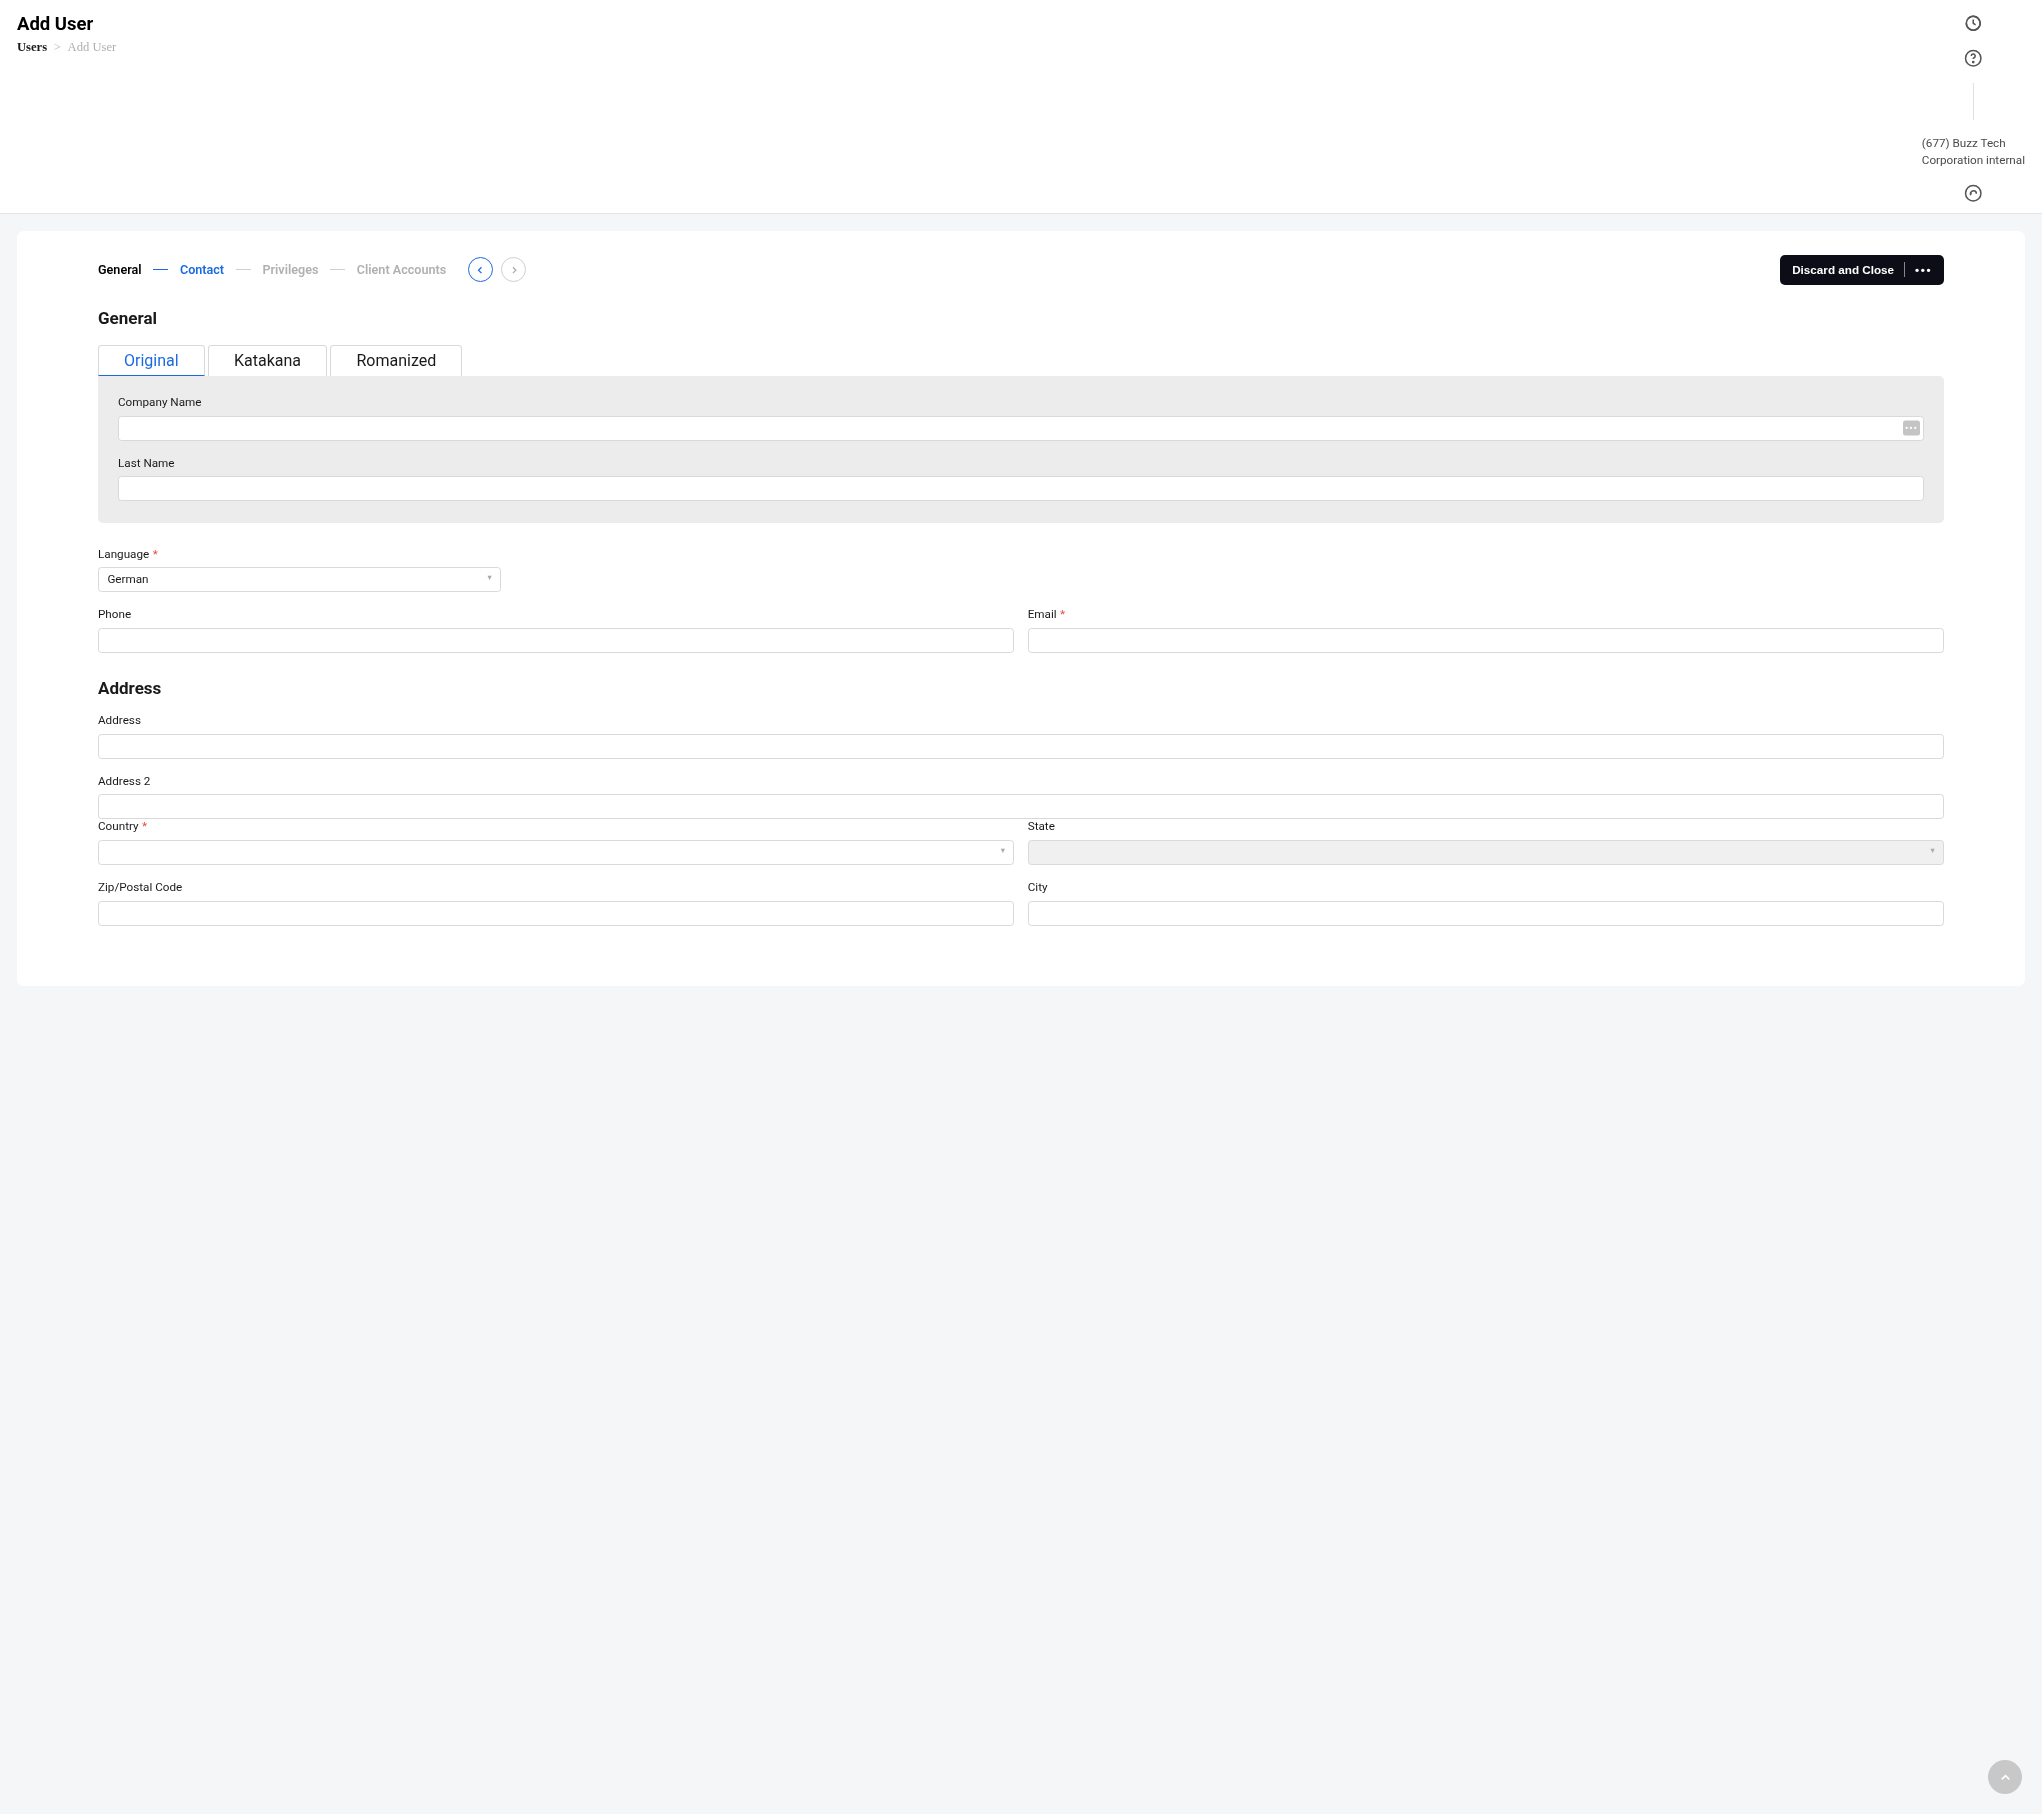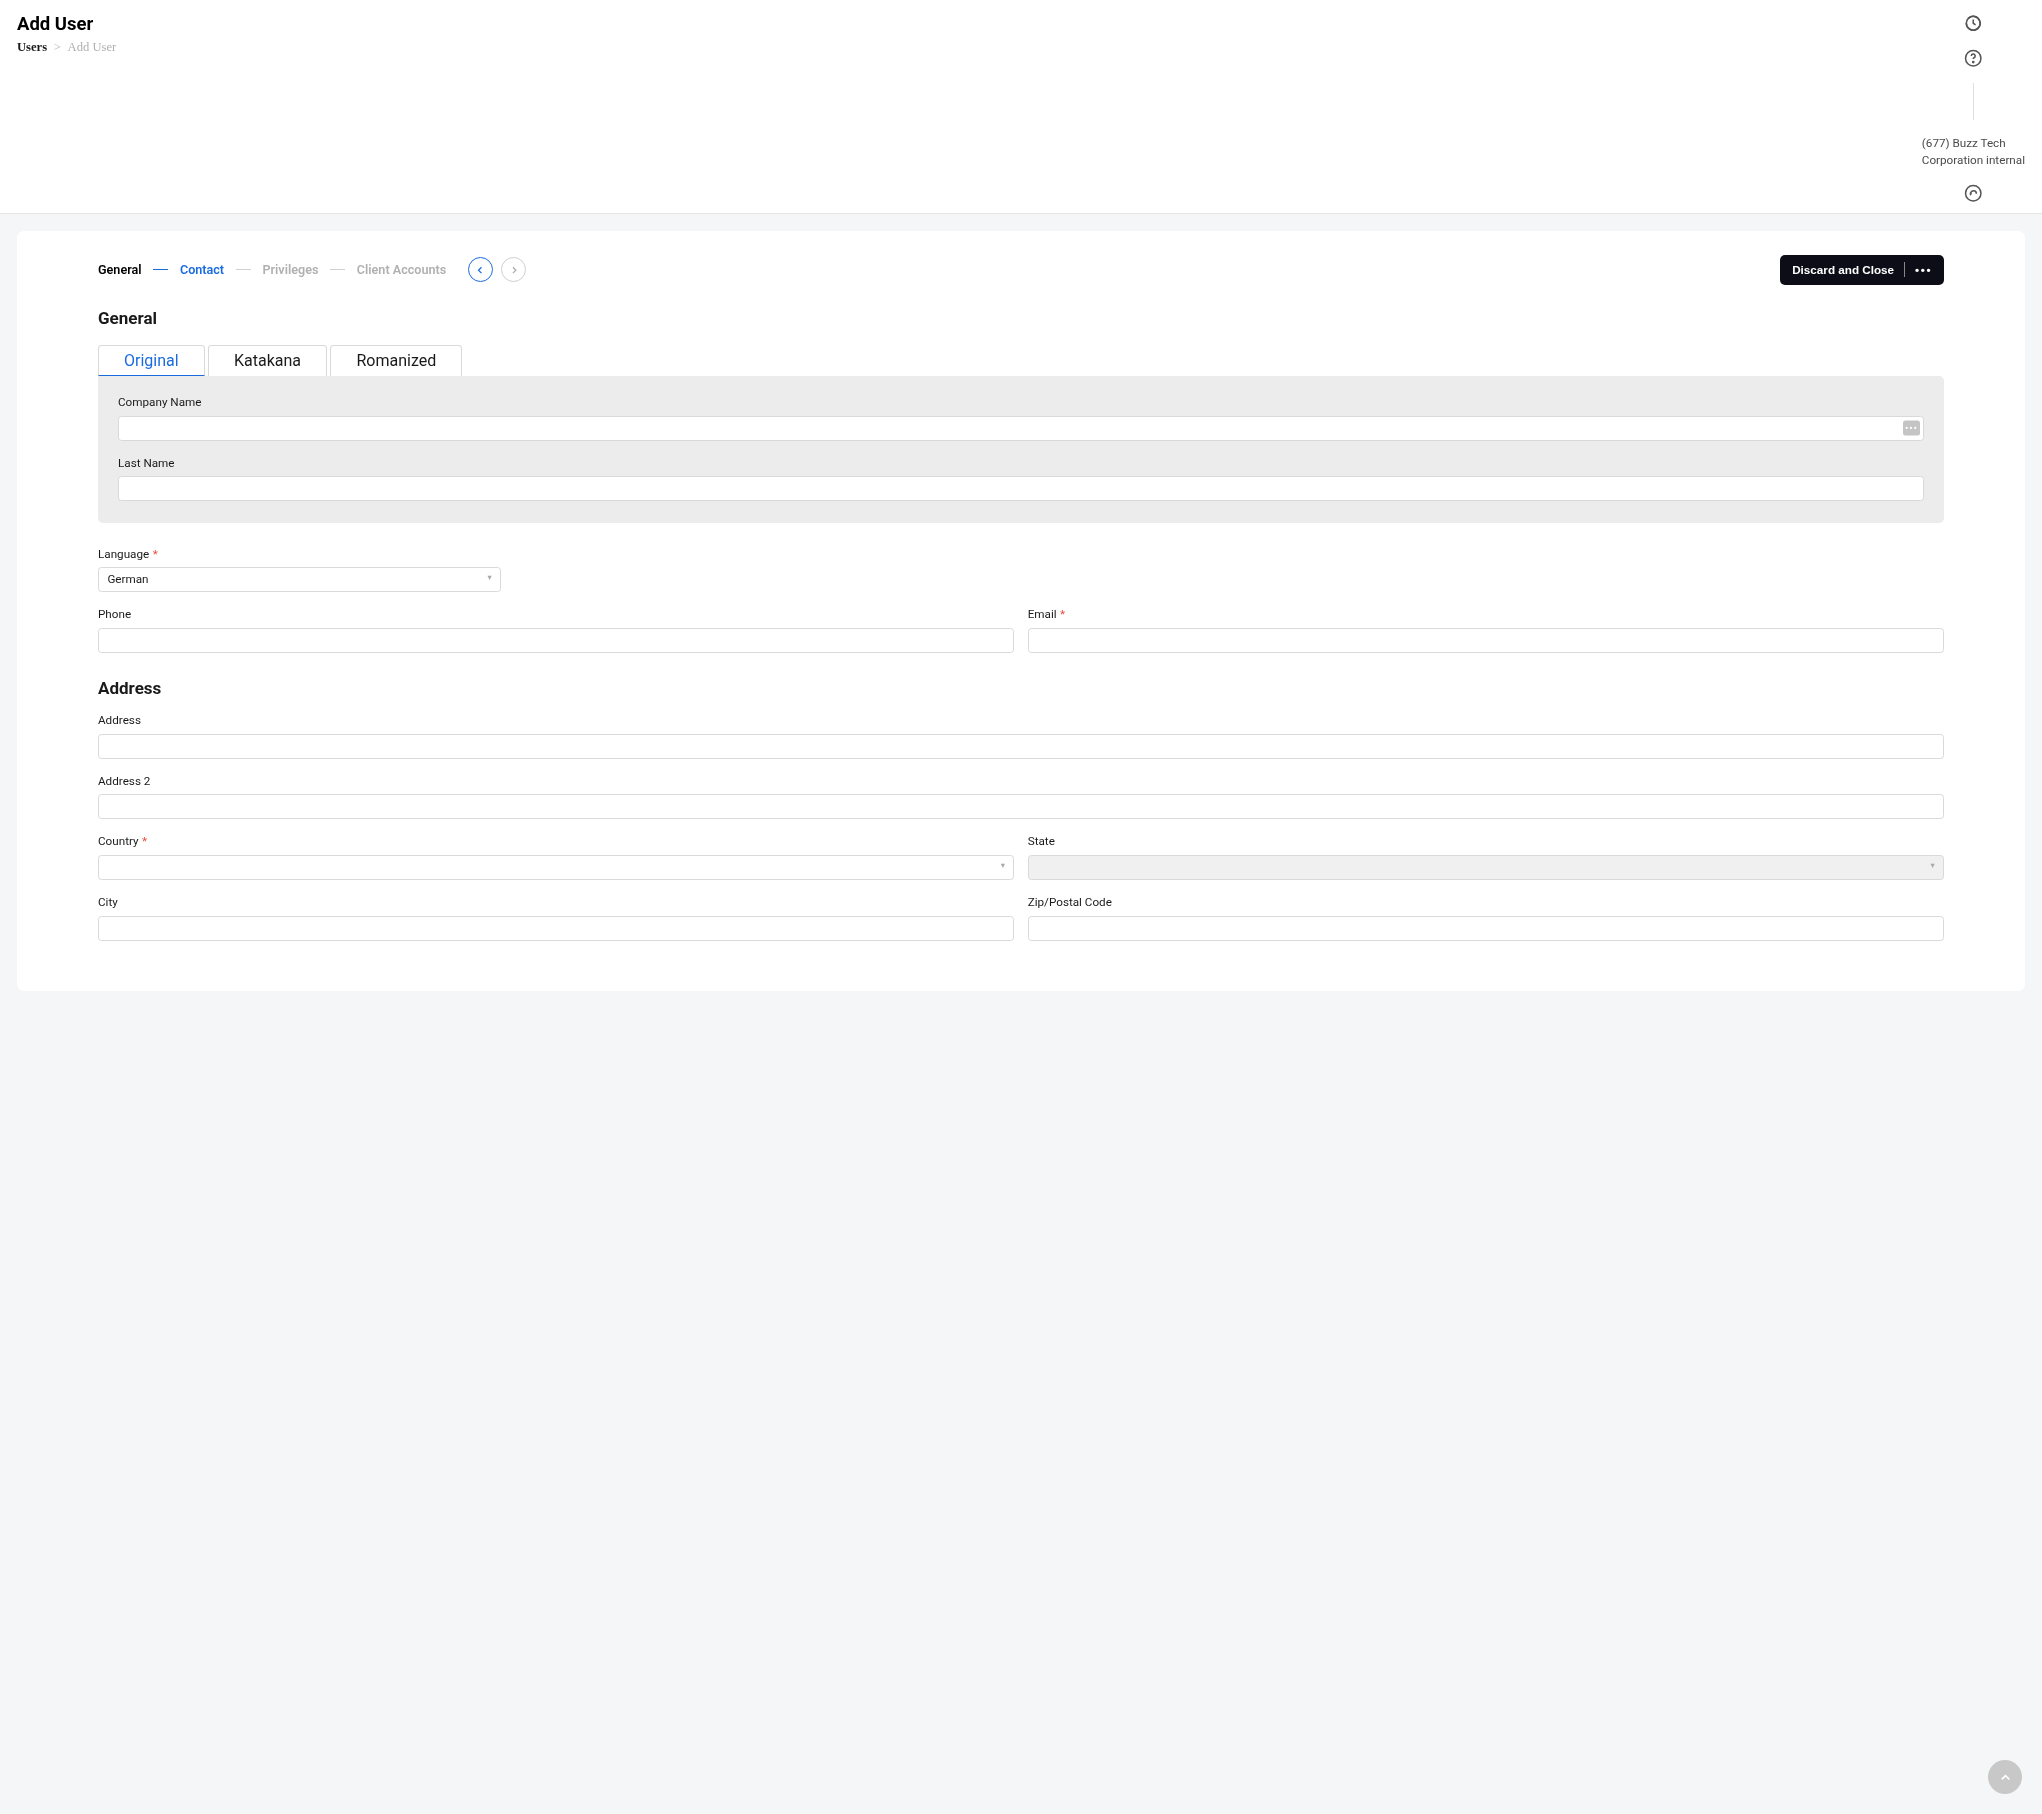--- a/index.html
+++ b/index.html
@@ -329,21 +329,21 @@
       </div>
     </div>
 
     <div class="section-title sub">Address</div>
 
     <div class="field" style="margin-bottom:15px;">
       <div class="field-label">Address</div>
       <input class="input" value="" style="">
     </div>
 
-    <div class="field" style="margin-bottom:15px;">
+    <div class="field" style="">
       <div class="field-label">Address 2</div>
       <input class="input" value="" style="">
     </div>
 
     <div class="half-row" style="margin-bottom:15px;">
       <div class="field">
         <div class="field-label">
           <span>Country</span><span class="required">*</span>
         </div>
         <div class="select">
@@ -355,25 +355,25 @@
         <div class="field-label">State</div>
         <div class="select disabled">
           <span></span>
           <span class="caret">▾</span>
         </div>
       </div>
     </div>
 
     <div class="half-row">
       <div class="field">
+        <div class="field-label">Zip/Postal Code</div>
+        <input class="input" value="" style="">
+      </div>
+      <div class="field">
         <div class="field-label">City</div>
-        <input class="input" value="" style="">
-      </div>
-      <div class="field">
-        <div class="field-label">Zip/Postal Code</div>
         <input class="input" value="" style="">
       </div>
     </div>
 
   </div>
 </div>
 
 <div class="scroll-top-btn">
   <svg width="15" height="15" viewBox="0 0 24 24" fill="none" stroke="#fff" stroke-width="2.5">
       <path d="M6 15l6-6 6 6"></path>

